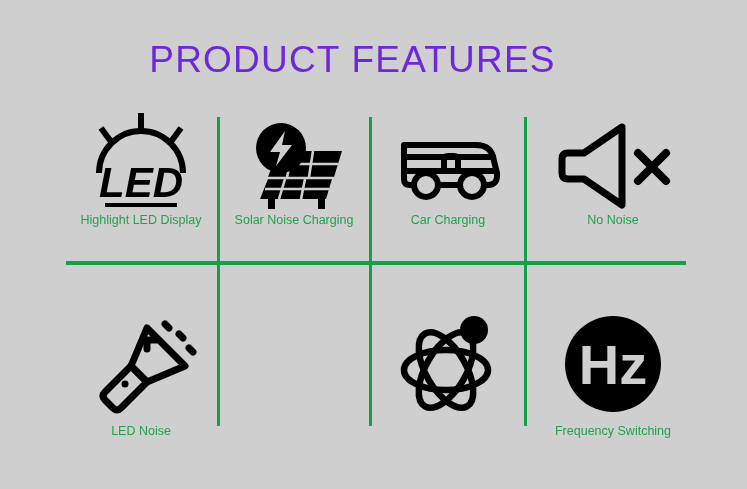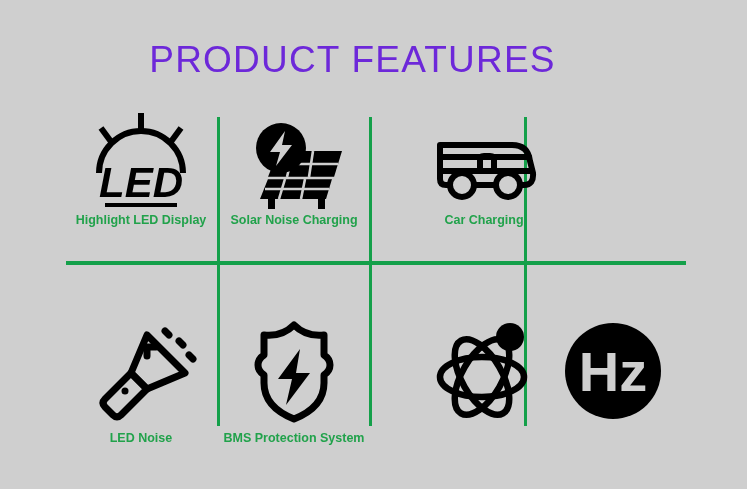--- a/index.html
+++ b/index.html
@@ -68,36 +68,36 @@
     text-align: center;
   }
   .icon-box {
     height: 100px;
     display: flex;
     align-items: center;
     justify-content: center;
   }
   .label {
     font-size: 12.5px;
-    font-weight: bold;
+    font-weight: normal;
     color: #21a24b;
     line-height: 16px;
     white-space: nowrap;
   }
 
   
   .row-top .icon-box { height: 102px; }
   .row-bot .icon-box { height: 118px; }
 
   .c1 { left: 65px; }
   .c2 { left: 218px; }
-  .c3 { left: 372px; padding-left: 36px; }
+  .c3 { left: 372px; }
   .c4 { left: 527px; }
   .row-top { top: 110px; }
-  .row-bot { top: 312px; }
+  .row-bot { top: 305px; }
 
   .c4.row-top, .c4.row-bot { width: 172px; }
 
   svg { display: block; }
 </style>
 </head>
 <body>
 
 <div class="poster">
 
@@ -162,51 +162,52 @@
           <line x1="13" y1="60" x2="104" y2="60"></line>
           <path d="M52 60 L52 48 Q52 45 56 45 L62 45 Q66 45 66 48 L66 60"></path>
           <circle cx="34" cy="74" r="12" fill="#cfcfcf"></circle>
           <circle cx="80" cy="74" r="12" fill="#cfcfcf"></circle>
         </g>
       </svg>
     </div>
     <div class="label">Car Charging</div>
   </div>
 
+  <div class="cell c4 row-top">
+    <div class="icon-box">
+      <svg width="126" height="100" viewBox="0 0 126 100">
+        <path d="M72 16 L34 42 L18 42 Q12 42 12 48 L12 62 Q12 68 18 68 L34 68 L72 94 Z" fill="none" stroke="#000" stroke-width="7" stroke-linejoin="round"></path>
+        <g stroke="#000" stroke-width="8" stroke-linecap="round">
+          <line x1="88" y1="42" x2="116" y2="70"></line>
+          <line x1="116" y1="42" x2="88" y2="70"></line>
+        </g>
+      </svg>
+    </div>
+    <div class="label">No Noise</div>
+  </div>
 
   <div class="cell c1 row-bot">
     <div class="icon-box">
       <svg width="112" height="112" viewBox="0 0 112 112">
         <g fill="none" stroke="#000" stroke-width="7" stroke-linejoin="round" stroke-linecap="round">
           <path d="M20 84 L46 58 L62 74 L36 100 Q32 104 28 100 L20 92 Q16 88 20 84 Z"></path>
           <path d="M46 58 L62 20 L100 58 L62 74 Z"></path>
           <path d="M62 32 L62 41 M62 32 L71 32"></path>
         </g>
         <circle cx="40" cy="76" r="3.5" fill="#000"></circle>
         <g stroke="#000" stroke-width="7" stroke-linecap="round">
           <line x1="80" y1="16" x2="84" y2="20"></line>
           <line x1="94" y1="26" x2="98" y2="30"></line>
           <line x1="104" y1="40" x2="108" y2="44"></line>
         </g>
       </svg>
     </div>
     <div class="label">LED Noise</div>
   </div>
 
-  <div class="cell c2 row-bot">
-    <div class="icon-box">
-      <svg width="112" height="112" viewBox="0 0 112 112">
-        <path d="M56 10 Q44 22 26 20 L26 40 Q20 44 20 50 Q20 56 26 60 L26 68
-                 Q26 92 56 104 Q86 92 86 68 L86 60 Q92 56 92 50 Q92 44 86 40 L86 20
-                 Q68 22 56 10 Z" fill="none" stroke="#000" stroke-width="7" stroke-linejoin="round"></path>
-        <path d="M62 34 L40 64 L54 64 L48 90 L72 58 L58 58 Z" fill="#000"></path>
-      </svg>
-    </div>
-    <div class="label">BMS Protection System</div>
-  </div>
 
   <div class="cell c3 row-bot">
     <div class="icon-box">
       <svg width="112" height="112" viewBox="0 0 112 112">
         <g fill="none" stroke="#000" stroke-width="6.5">
           <ellipse cx="54" cy="62" rx="42" ry="20"></ellipse>
           <ellipse cx="54" cy="62" rx="42" ry="20" transform="rotate(60 54 62)"></ellipse>
           <ellipse cx="54" cy="62" rx="42" ry="20" transform="rotate(120 54 62)"></ellipse>
         </g>
         <circle cx="82" cy="22" r="14" fill="#000"></circle>
@@ -214,15 +215,16 @@
     </div>
   </div>
 
   <div class="cell c4 row-bot">
     <div class="icon-box">
       <svg width="112" height="112" viewBox="0 0 112 112">
         <circle cx="56" cy="56" r="48" fill="#000"></circle>
         <text x="56" y="76" font-family="'Liberation Sans', sans-serif" font-size="56" font-weight="bold" text-anchor="middle" fill="#cfcfcf">Hz</text>
       </svg>
     </div>
+    <div class="label">Frequency Switching</div>
   </div>
 
 </div>
 
 </body></html>

